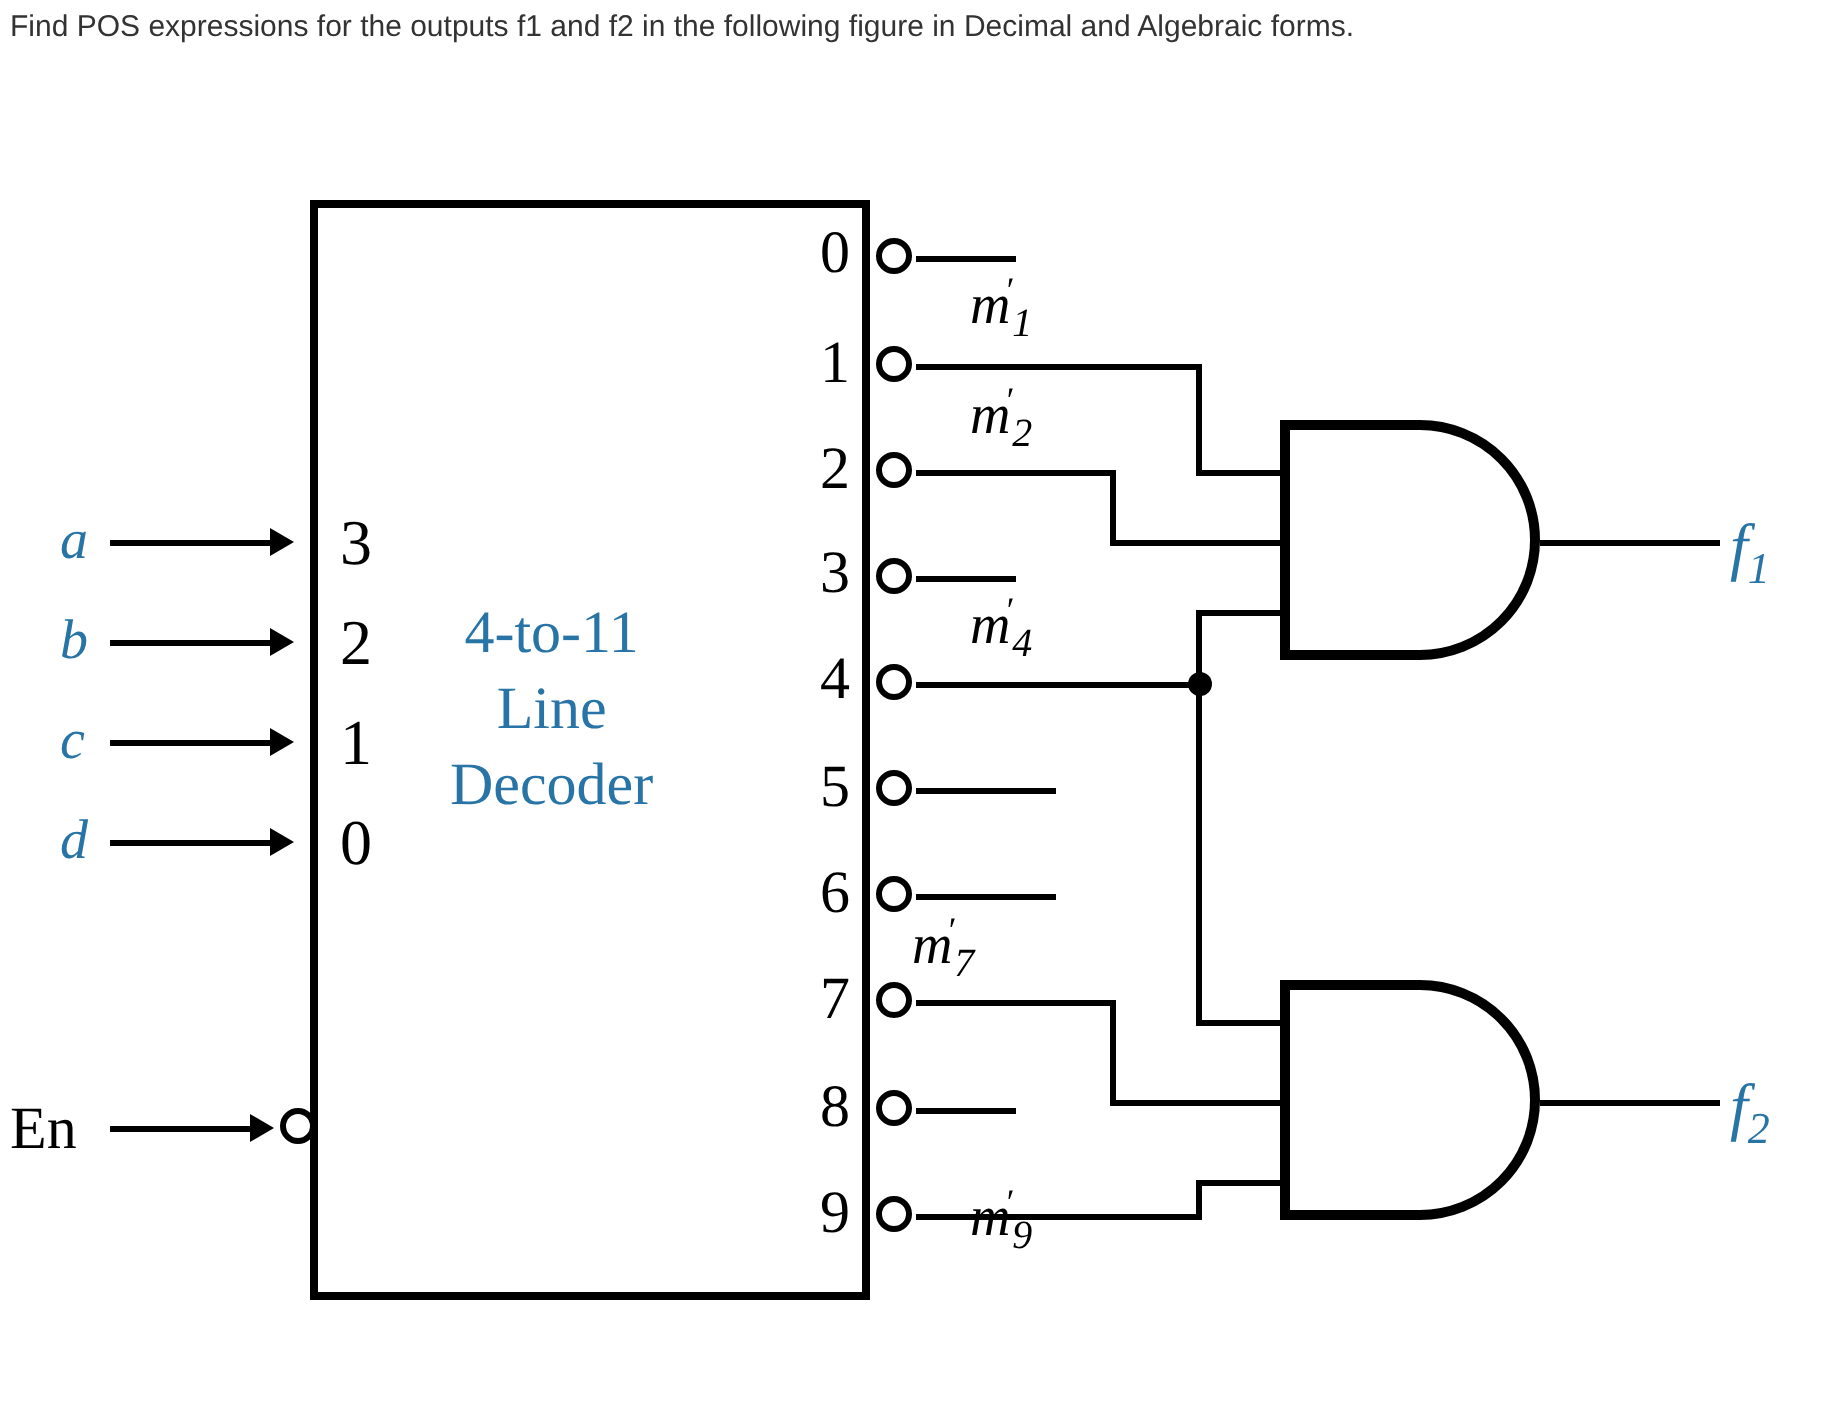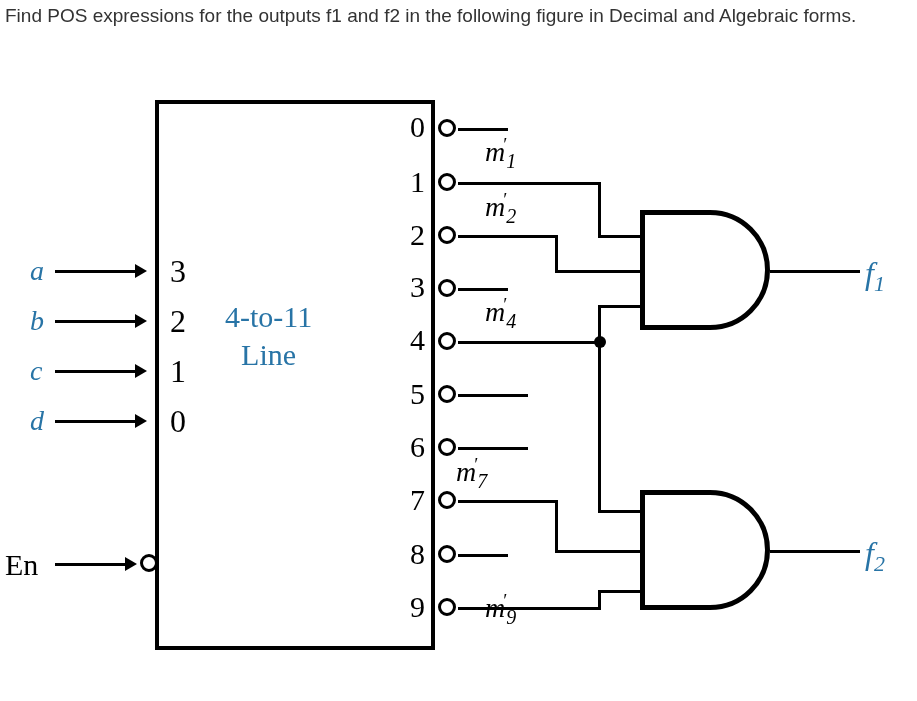--- a/index.html
+++ b/index.html
@@ -7,21 +7,21 @@
       font-family: Arial, sans-serif;
       width: 917px;
       height: 701px;
       position: relative;
       background: white;
     }
     .question-text {
       position: absolute;
       top: 5px;
       left: 5px;
-      font-size: 19px;
+      font-size: 15px;
       color: #333;
     }
     .diagram {
       position: absolute;
       top: 60px;
       left: 0;
       width: 917px;
       height: 640px;
     }
     
@@ -230,20 +230,21 @@
   <div class="arrow-line line-d"></div>
   <div class="arrow-head head-d"></div>
   <div class="arrow-line line-en"></div>
   <div class="arrow-head head-en"></div>
   <div class="en-bubble"></div>
 
   <div class="decoder-box"></div>
   <div class="decoder-title">
     <span>4-to-11</span><br>
     <span>Line</span><br>
+    <span>Decoder</span>
   </div>
 
   <div class="input-num num-3">3</div>
   <div class="input-num num-2">2</div>
   <div class="input-num num-1">1</div>
   <div class="input-num num-0">0</div>
 
   <div class="output-num" style="top:50px;left:410px;">0</div>
   <div class="out-bubble" style="top:59px;left:438px;"></div>
   <div class="wire" style="top:68px;left:458px;width:50px;"></div>

